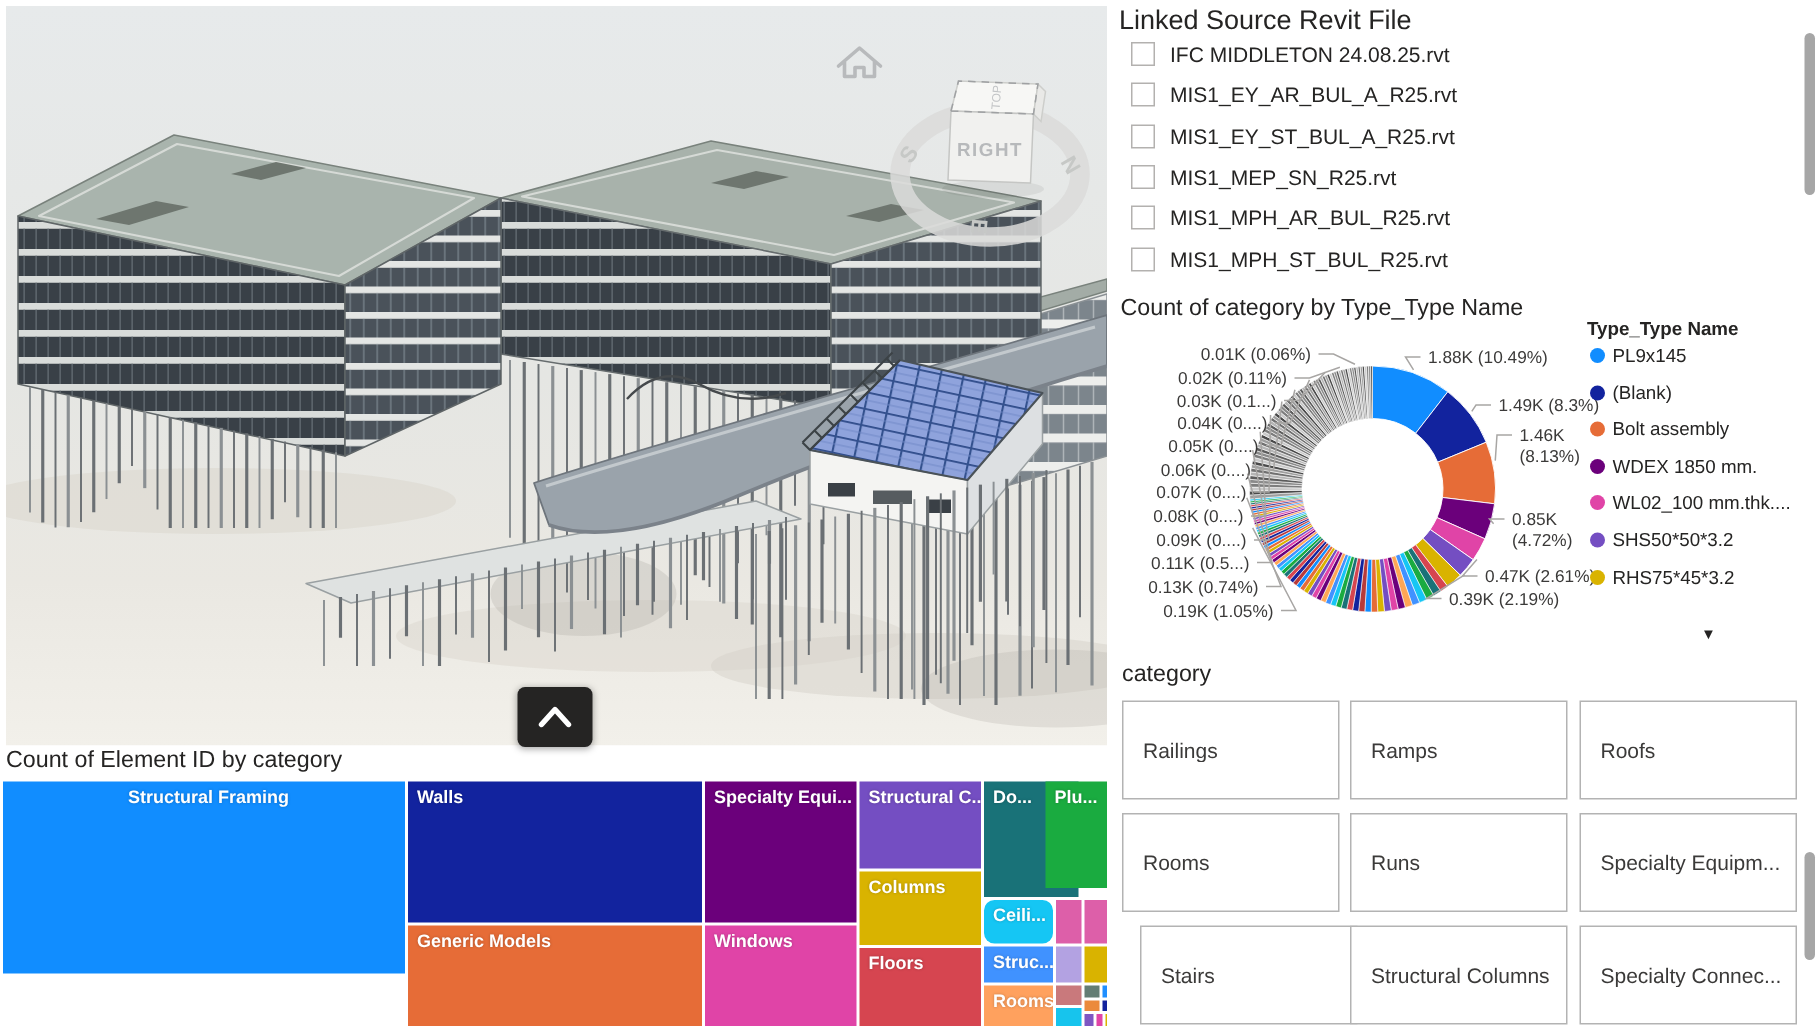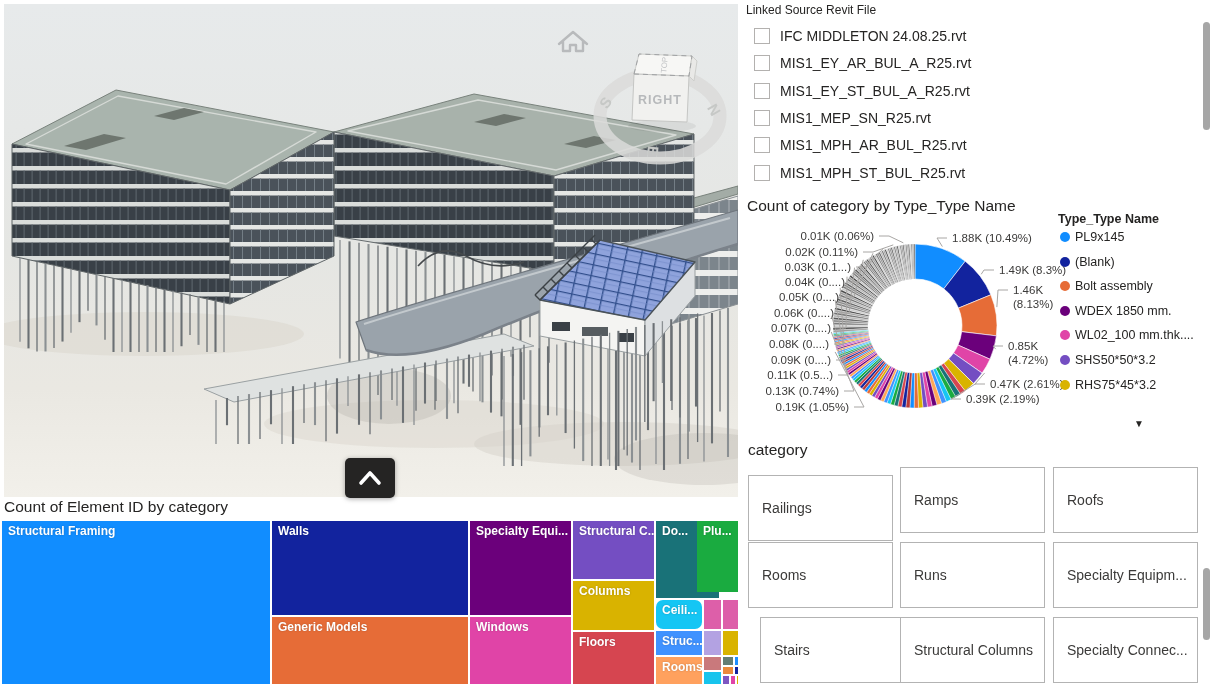--- a/index.html
+++ b/index.html
@@ -4,21 +4,21 @@
 <style>
   html,body{margin:0;padding:0;background:#fff;}
   body{width:1211px;height:684px;position:relative;overflow:hidden;
        font-family:"Liberation Sans","DejaVu Sans",sans-serif;color:#252423;}
   #viewer{position:absolute;left:4px;top:4px;width:734px;height:493px;}
   #expand-btn{position:absolute;left:341px;top:454px;width:50px;height:40px;background:#252423;
       border-radius:5px;box-shadow:0 1px 5px rgba(0,0,0,.35);display:flex;align-items:center;justify-content:center;cursor:pointer;}
   .vis-title{position:absolute;font-size:15.5px;color:#252423;white-space:nowrap;}
   
   #files-slicer{position:absolute;left:746px;top:3px;width:450px;height:188px;}
-  .slicer-header{font-size:12px;color:#252423;margin-bottom:6px;}
+  .slicer-header{font-size:18px;color:#252423;margin-bottom:6px;}
   .file-row{position:absolute;left:0;height:22px;display:flex;align-items:center;cursor:pointer;}
   .cbox{width:14px;height:14px;border:1px solid #b3b1af;background:#fff;margin-left:8px;flex:none;}
   .file-label{font-size:14px;color:#252423;margin-left:10px;white-space:nowrap;}
   .scroll-thumb{position:absolute;width:7px;border-radius:4px;background:#a6a6a6;cursor:pointer;}
   
   #donut-area{position:absolute;left:740px;top:193px;width:465px;height:242px;}
   #legend{position:absolute;left:1058px;top:212px;width:153px;height:228px;}
   .legend-title{font-size:12.5px;font-weight:bold;color:#252423;}
   .legend-item{position:absolute;left:2px;display:flex;align-items:center;cursor:pointer;}
   .legend-dot{width:10px;height:10px;border-radius:50%;flex:none;}
@@ -280,21 +280,21 @@
 
     <div id="expand-btn" title="">
       <svg width="26" height="18" viewBox="0 0 26 18">
         <polyline points="4,14 13,4 22,14" fill="none" stroke="#fff" stroke-width="3.6" stroke-linecap="round" stroke-linejoin="round"></polyline>
       </svg>
     </div>
   </div>
 
   <div class="vis-title" style="left:4px;top:498px;">Count of Element ID by category</div>
   <div id="treemap">
-      <div class="tm-cell" style="left: 0px; top: 0px; width: 268px; height: 163px; background: rgb(17, 141, 255);">
+      <div class="tm-cell" style="left: 0px; top: 0px; width: 268px; height: 128px; background: rgb(17, 141, 255); text-align: center;">
         <span class="tm-label">Structural Framing</span>
       </div>
       <div class="tm-cell" style="left: 270px; top: 0px; width: 196px; height: 94px; background: rgb(18, 35, 158);">
         <span class="tm-label">Walls</span>
       </div>
       <div class="tm-cell" style="left: 270px; top: 96px; width: 196px; height: 67px; background: rgb(230, 108, 55);">
         <span class="tm-label">Generic Models</span>
       </div>
       <div class="tm-cell" style="left: 468px; top: 0px; width: 101px; height: 94px; background: rgb(107, 0, 123);">
         <span class="tm-label">Specialty Equi...</span>
@@ -582,21 +582,21 @@
         <div class="legend-item" style="top: 165.6px;">
           <span class="legend-dot" style="background: rgb(217, 179, 0);"></span>
           <span class="legend-label">RHS75*45*3.2</span>
         </div>
       </div>
     <div id="legend-chevron">▼</div>
   </div>
 
   <div class="vis-title" style="left:748px;top:441px;">category</div>
   <div id="cat-grid">
-      <div class="cat-btn" style="left: 0px; top: 8px;">
+      <div class="cat-btn" style="left: 0px; top: 0px;">
         <span>Railings</span>
       </div>
       <div class="cat-btn" style="left: 152px; top: 0px;">
         <span>Ramps</span>
       </div>
       <div class="cat-btn" style="left: 305px; top: 0px;">
         <span>Roofs</span>
       </div>
       <div class="cat-btn" style="left: 0px; top: 75px;">
         <span>Rooms</span>

